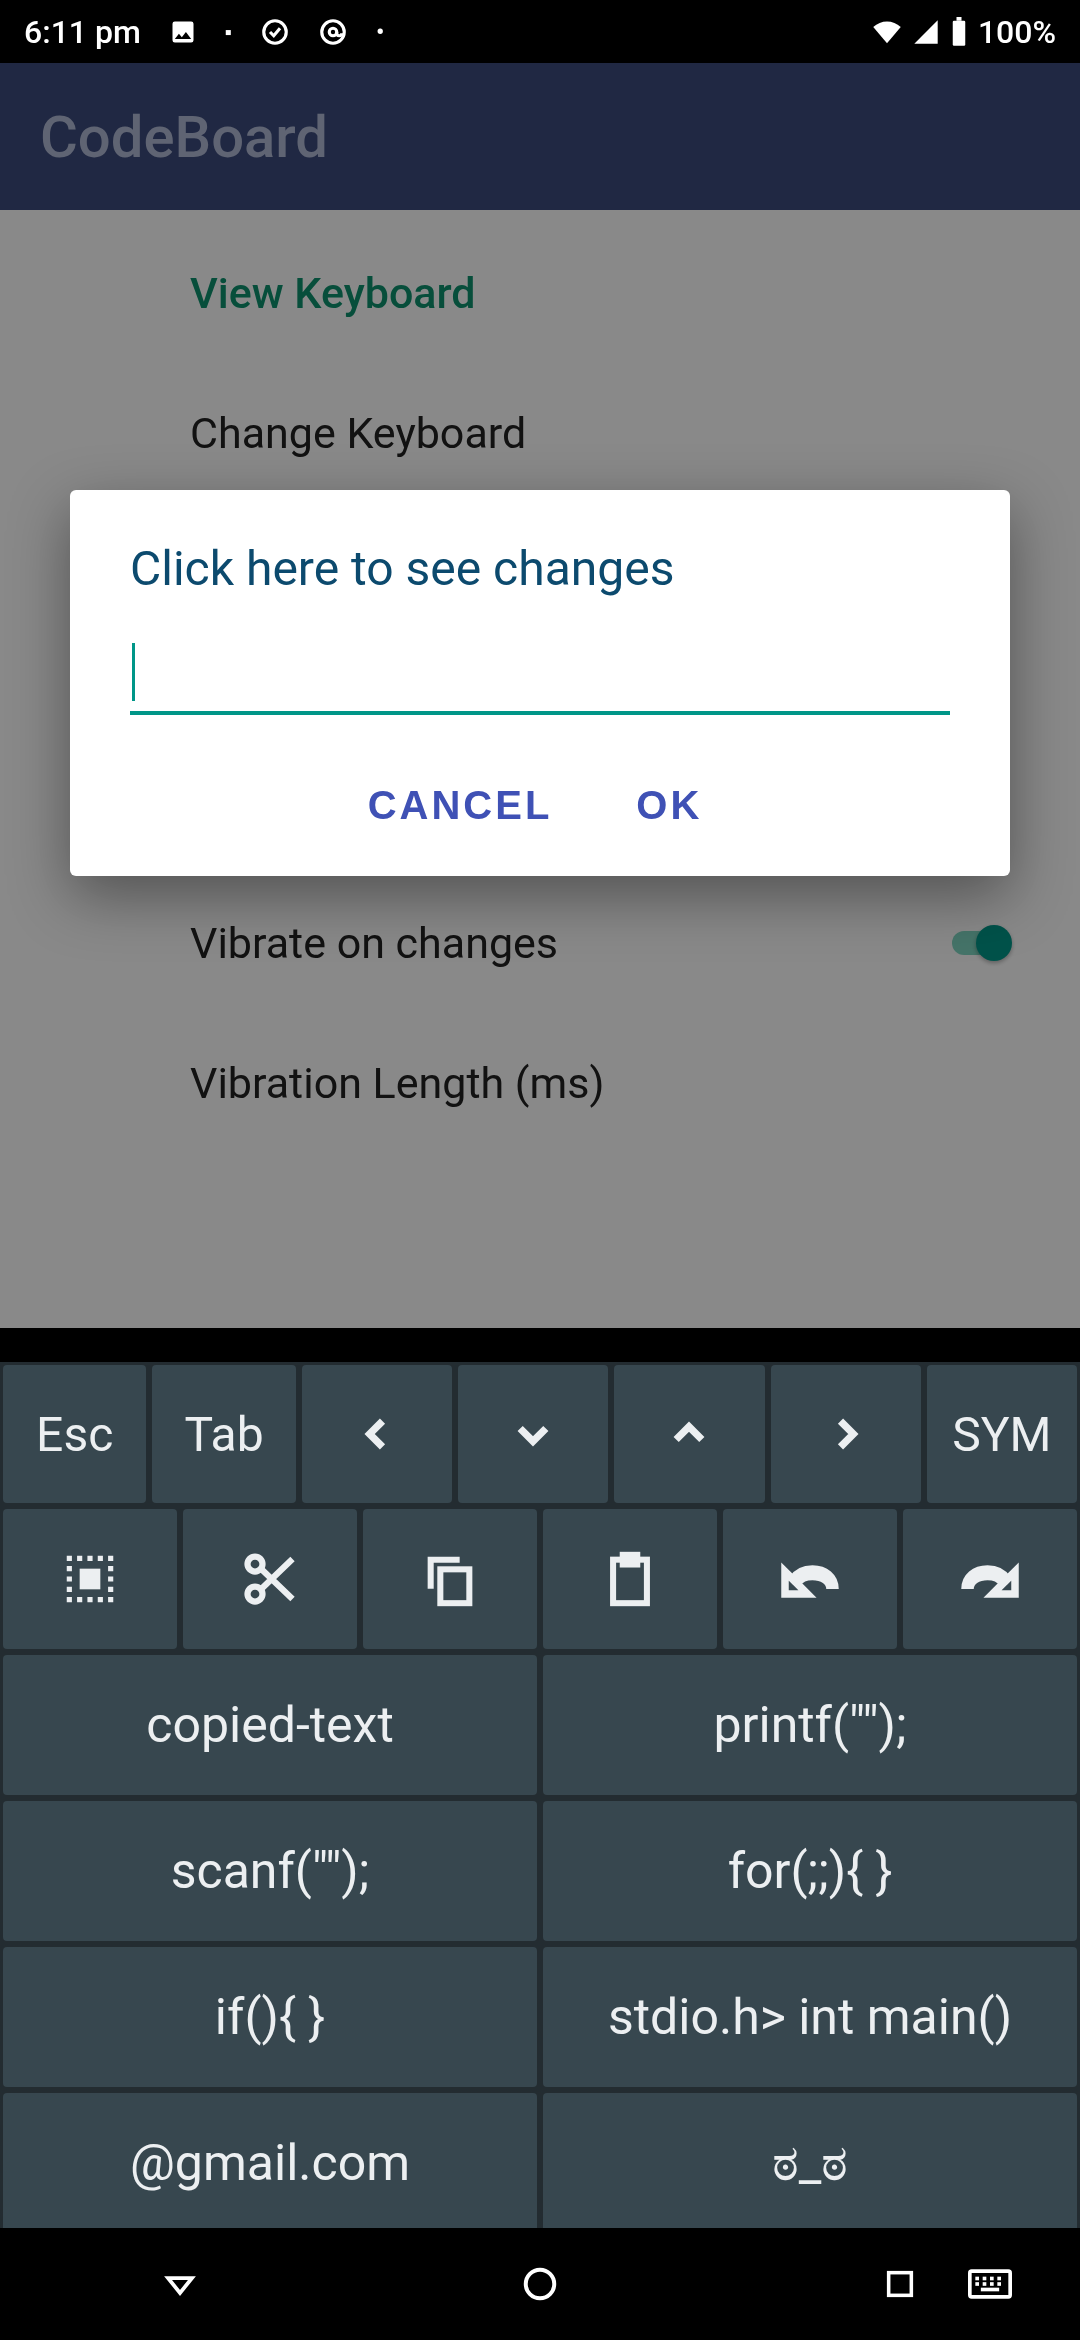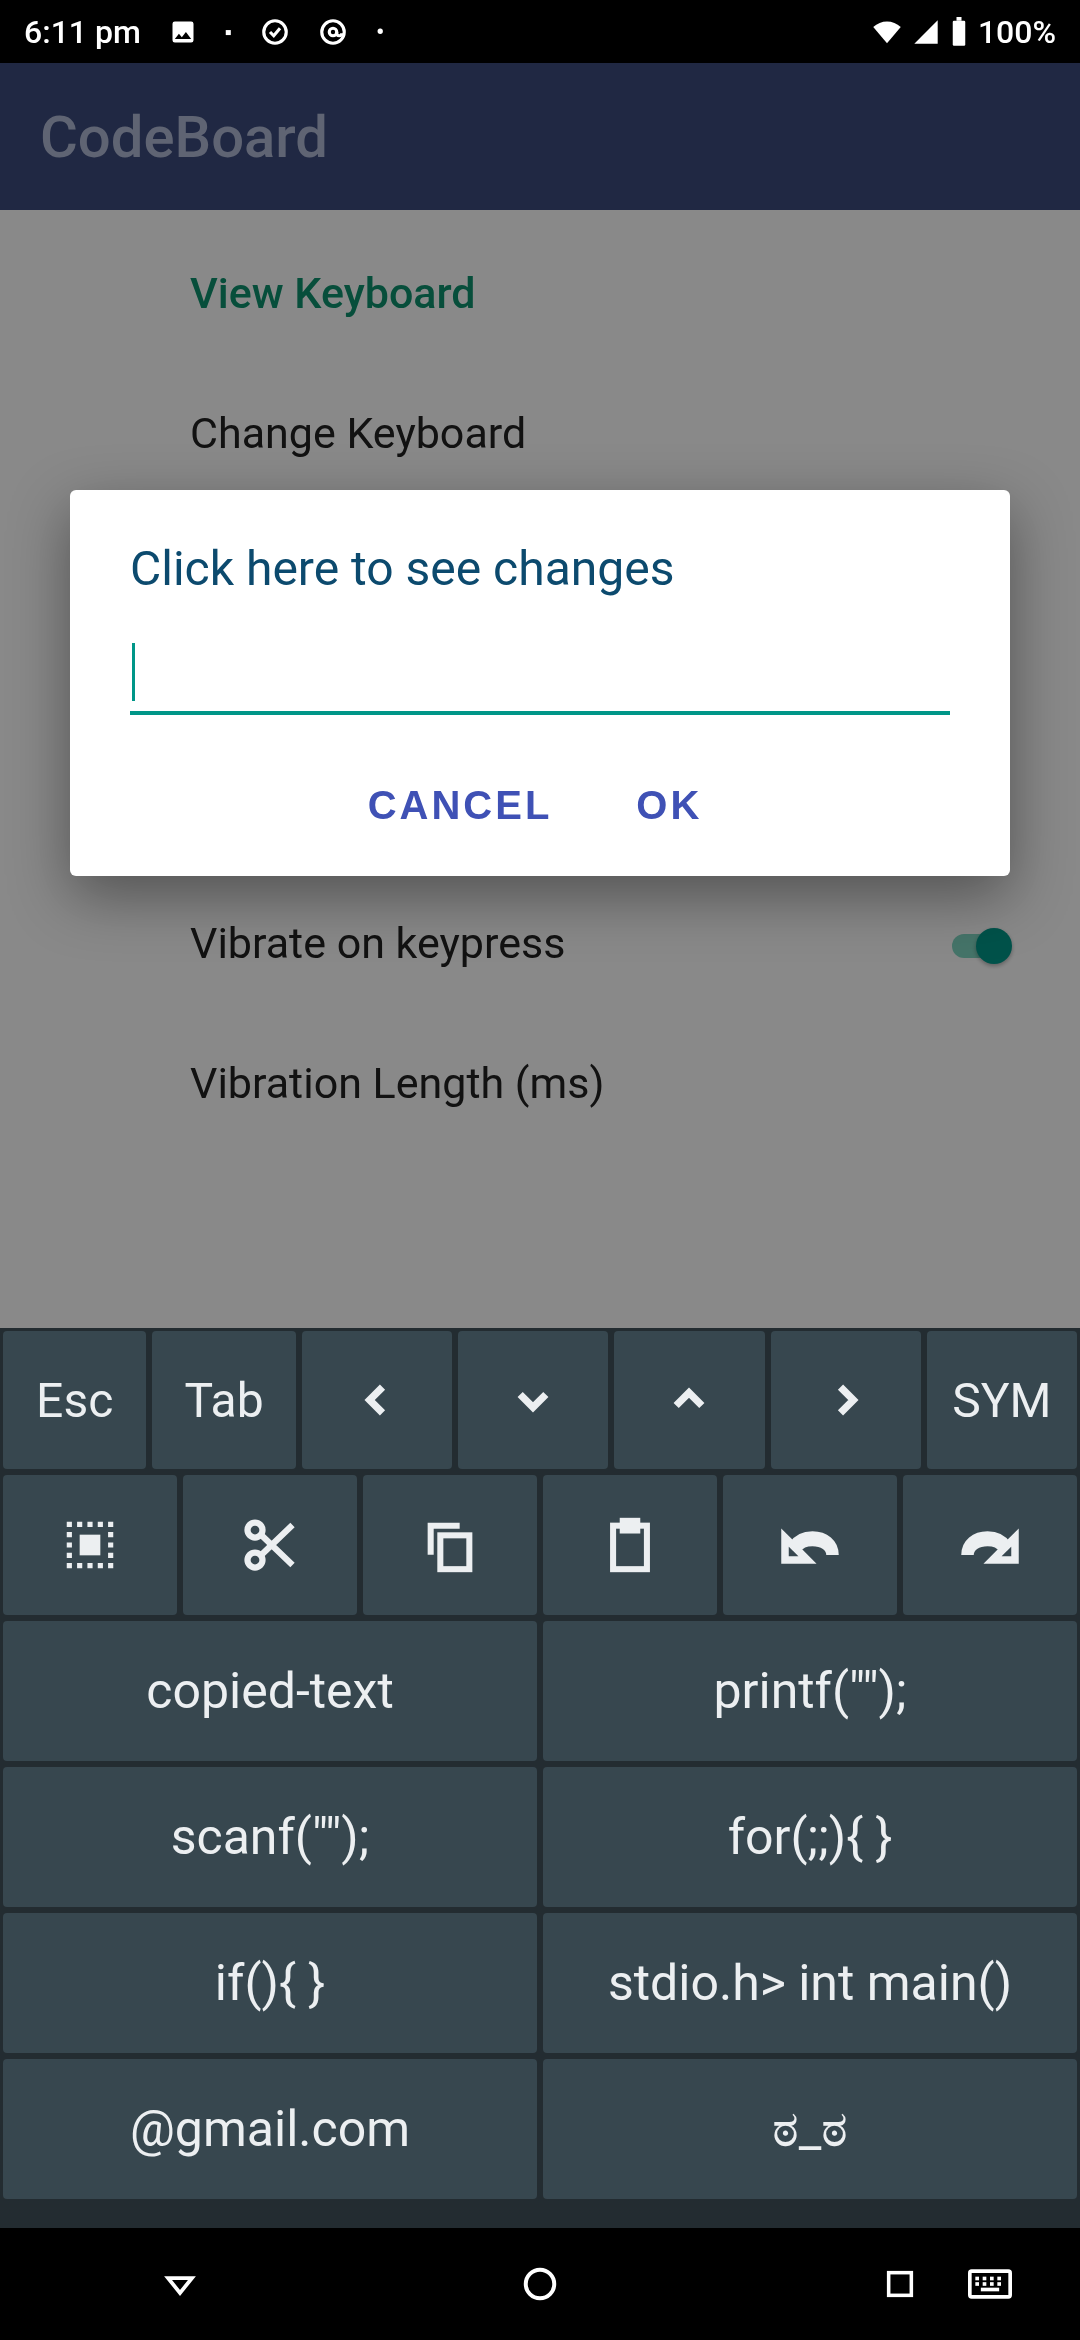--- a/index.html
+++ b/index.html
@@ -5,37 +5,37 @@
   * { margin: 0; padding: 0; box-sizing: border-box; }
   html, body { width: 1080px; height: 2340px; font-family: Roboto, Arial, sans-serif; background: #000; overflow: hidden; }
   .status-bar { height: 63px; background: #000; color: #fff; display: flex; align-items: center; padding: 0 24px; font-size: 32px; font-weight: 500; }
   .status-left { display: flex; align-items: center; gap: 28px; }
   .status-right { margin-left: auto; display: flex; align-items: center; gap: 10px; }
   .status-icon { display: inline-flex; align-items: center; }
   .app-bar { height: 147px; background: #3b4a7a; display: flex; align-items: center; padding: 0 40px; }
   .app-bar-title { color: #aeb6d1; font-size: 58px; font-weight: 500; }
   .content { background: #fafafa; height: 1118px; position: relative; }
   .settings-list { padding-top: 58px; padding-left: 190px; }
-  .setting-item { font-size: 43px; color: #212121; margin-bottom: 90px; display: flex; align-items: flex-end; }
+  .setting-item { font-size: 43px; color: #212121; margin-bottom: 90px; display: flex; align-items: center; }
   .setting-item.accent { color: #0e8f6c; font-weight: 500; }
   .switch { width: 78px; height: 44px; border-radius: 22px; position: absolute; right: 50px; display: flex; align-items: center; }
   .switch-track { width: 56px; height: 24px; border-radius: 12px; background: #b0b0b0; position: relative; }
   .switch-thumb { width: 36px; height: 36px; border-radius: 50%; background: #ececec; position: absolute; top: -6px; box-shadow: 0 2px 4px rgba(0,0,0,0.3); }
   .switch.off .switch-thumb { left: -4px; }
   .switch.on .switch-track { background: #7fd3bf; }
   .switch.on .switch-thumb { background: #009688; right: -4px; left: auto; }
   .scrim { position: absolute; top: 63px; left: 0; right: 0; bottom: 0; height: 1265px; background: rgba(0,0,0,0.45); }
   .dialog { position: absolute; top: 490px; left: 70px; width: 940px; background: #fff; border-radius: 6px; padding: 50px 60px 30px 60px; box-shadow: 0 20px 60px rgba(0,0,0,0.4); }
   .dialog-title { font-size: 48px; color: #0c4a6e; font-weight: 400; margin-bottom: 40px; }
   .dialog-input-wrap { border-bottom: 4px solid #009688; height: 78px; position: relative; margin-bottom: 50px; }
   .dialog-input { width: 100%; height: 100%; border: none; outline: none; font-size: 42px; padding: 0 4px; background: transparent; }
   .cursor { position: absolute; left: 2px; top: 6px; width: 3px; height: 58px; background: #009688; }
   .dialog-actions { display: flex; justify-content: center; gap: 60px; padding-right: 10px; }
   .dialog-btn { color: #3f51b5; font-size: 40px; font-weight: 600; letter-spacing: 3px; background: none; border: none; padding: 18px 12px; }
-  .keyboard { position: absolute; top: 1328px; left: 0; width: 1080px; height: 900px; background: #232c31; }
+  .keyboard { position: absolute; top: 1362px; left: 0; width: 1080px; height: 900px; background: #232c31; }
   .kb-row { display: flex; gap: 6px; padding: 3px; }
   .kb-key { background: #37474f; color: #eceff1; display: flex; align-items: center; justify-content: center; font-size: 48px; border-radius: 4px; height: 140px; }
   .kb-row.r1 .kb-key { height: 138px; }
   .kb-row.r2 .kb-key { height: 140px; }
   .kb-row.snippet .kb-key { height: 140px; font-size: 50px; }
   .nav-bar { position: absolute; top: 2228px; left: 0; width: 1080px; height: 112px; background: #000; display: flex; align-items: center; justify-content: space-around; }
   .nav-btn { color: #fff; display: flex; align-items: center; justify-content: center; width: 120px; height: 60px; }
   svg { display: block; }
 </style>
 </head>
@@ -101,21 +101,21 @@
     <div style="height:230px;"></div>
     <div class="setting-item" style="position:relative;">
       <span>Sound on keypress</span>
       <div class="switch off">
           <div class="switch-track">
             <div class="switch-thumb"></div>
           </div>
         </div>
     </div>
     <div class="setting-item" style="position:relative; margin-top:60px;">
-      <span>Vibrate on keypress</span>
+      <span>Vibrate on changes</span>
       <div class="switch on">
           <div class="switch-track">
             <div class="switch-thumb"></div>
           </div>
         </div>
     </div>
     <div class="setting-item" style="margin-top:60px;">
       <span>Vibration Length (ms)</span>
     </div>
   </div>

